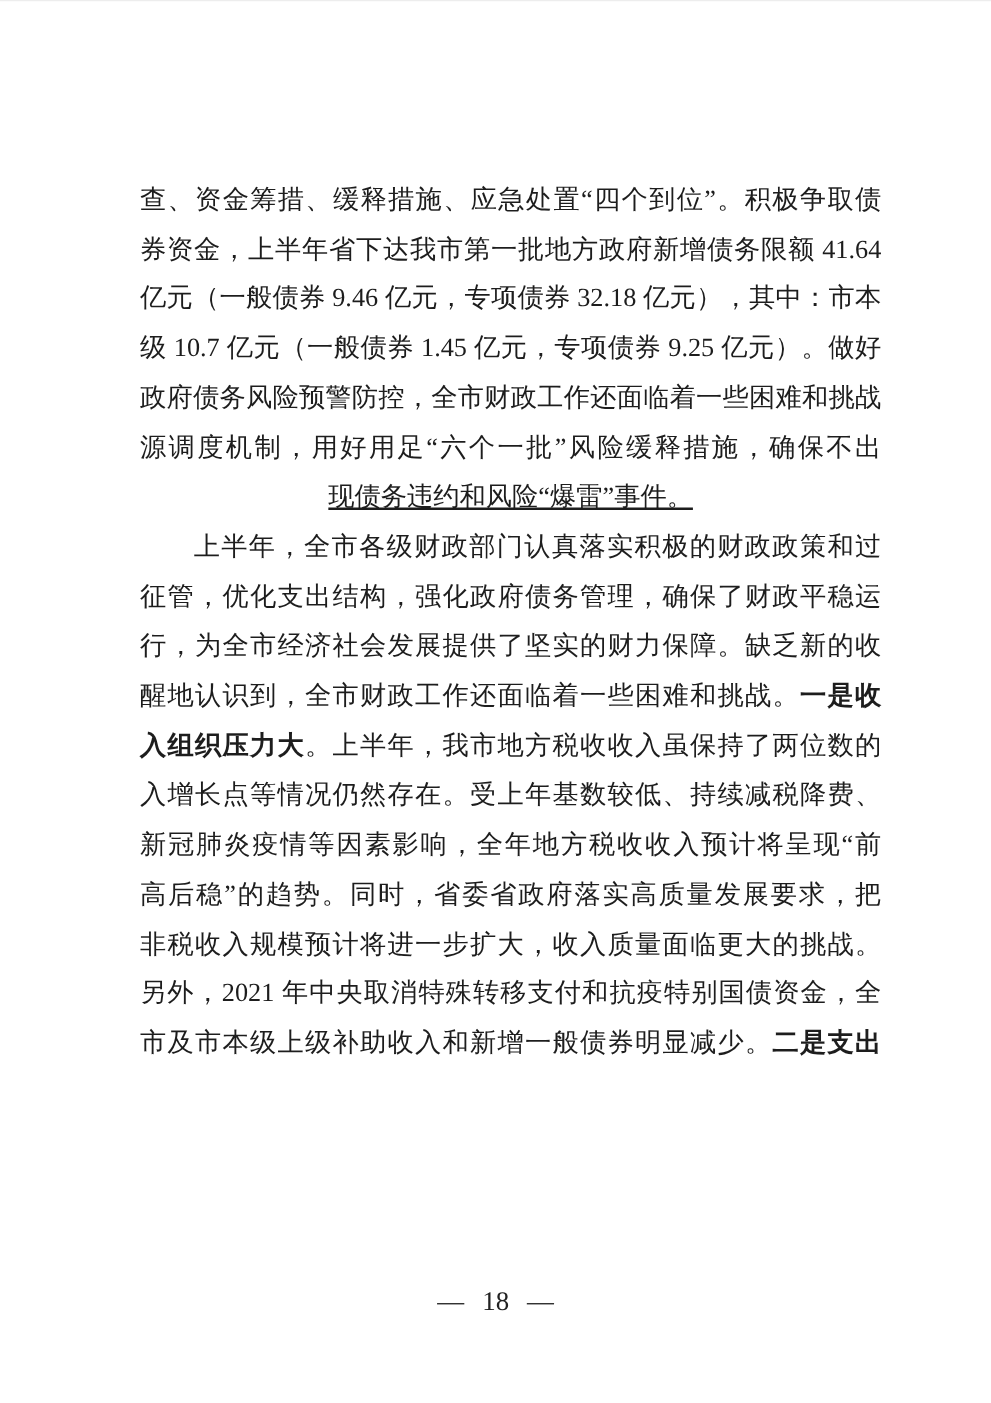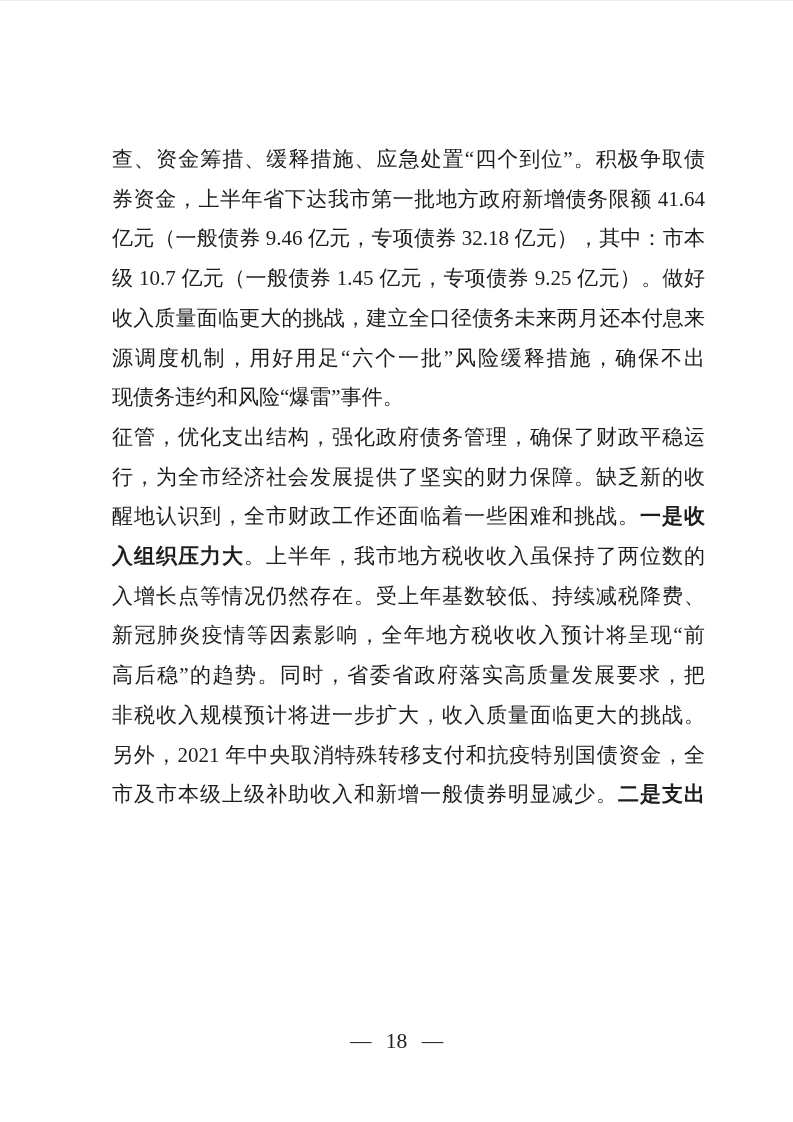--- a/index.html
+++ b/index.html
@@ -31,22 +31,23 @@
     line-height: 39.7px;
     letter-spacing: 0;
   }
   .line {
     text-align: justify;
     text-align-last: justify;
     -moz-text-align-last: justify;
     word-break: keep-all;
   }
   .line.noj {
-    text-align: left;
+    text-align: center;
     text-align-last: auto;
+    text-decoration: underline;
     -moz-text-align-last: auto;
   }
   .line.indent {
     text-indent: 43px;
   }
   .bold {
     font-weight: 700;
   }
   .footer {
     position: absolute;
@@ -63,23 +64,24 @@
 </style>
 </head>
 <body>
 
 <div class="page">
   <div class="textblock" id="textblock">
       <div class="line"><span>查、资金筹措、缓释措施、应急处置“四个到位”。积极争取债</span></div>
       <div class="line"><span>券资金，上半年省下达我市第一批地方政府新增债务限额 41.64</span></div>
       <div class="line"><span>亿元（一般债券 9.46 亿元，专项债券 32.18 亿元），其中：市本</span></div>
       <div class="line"><span>级 10.7 亿元（一般债券 1.45 亿元，专项债券 9.25 亿元）。做好</span></div>
-      <div class="line"><span>收入质量面临更大的挑战，建立全口径债务未来两月还本付息来</span></div>
+      <div class="line"><span>政府债务风险预警防控，全市财政工作还面临着一些困难和挑战</span></div>
       <div class="line"><span>源调度机制，用好用足“六个一批”风险缓释措施，确保不出</span></div>
       <div class="line noj"><span>现债务违约和风险“爆雷”事件。</span></div>
+      <div class="line indent"><span>上半年，全市各级财政部门认真落实积极的财政政策和过</span></div>
       <div class="line"><span>征管，优化支出结构，强化政府债务管理，确保了财政平稳运</span></div>
       <div class="line"><span>行，为全市经济社会发展提供了坚实的财力保障。缺乏新的收</span></div>
       <div class="line"><span>醒地认识到，全市财政工作还面临着一些困难和挑战。</span><span class="bold">一是收</span></div>
       <div class="line"><span class="bold">入组织压力大</span><span>。上半年，我市地方税收收入虽保持了两位数的</span></div>
       <div class="line"><span>入增长点等情况仍然存在。受上年基数较低、持续减税降费、</span></div>
       <div class="line"><span>新冠肺炎疫情等因素影响，全年地方税收收入预计将呈现“前</span></div>
       <div class="line"><span>高后稳”的趋势。同时，省委省政府落实高质量发展要求，把</span></div>
       <div class="line"><span>非税收入规模预计将进一步扩大，收入质量面临更大的挑战。</span></div>
       <div class="line"><span>另外，2021 年中央取消特殊转移支付和抗疫特别国债资金，全</span></div>
       <div class="line"><span>市及市本级上级补助收入和新增一般债券明显减少。</span><span class="bold">二是支出</span></div>

